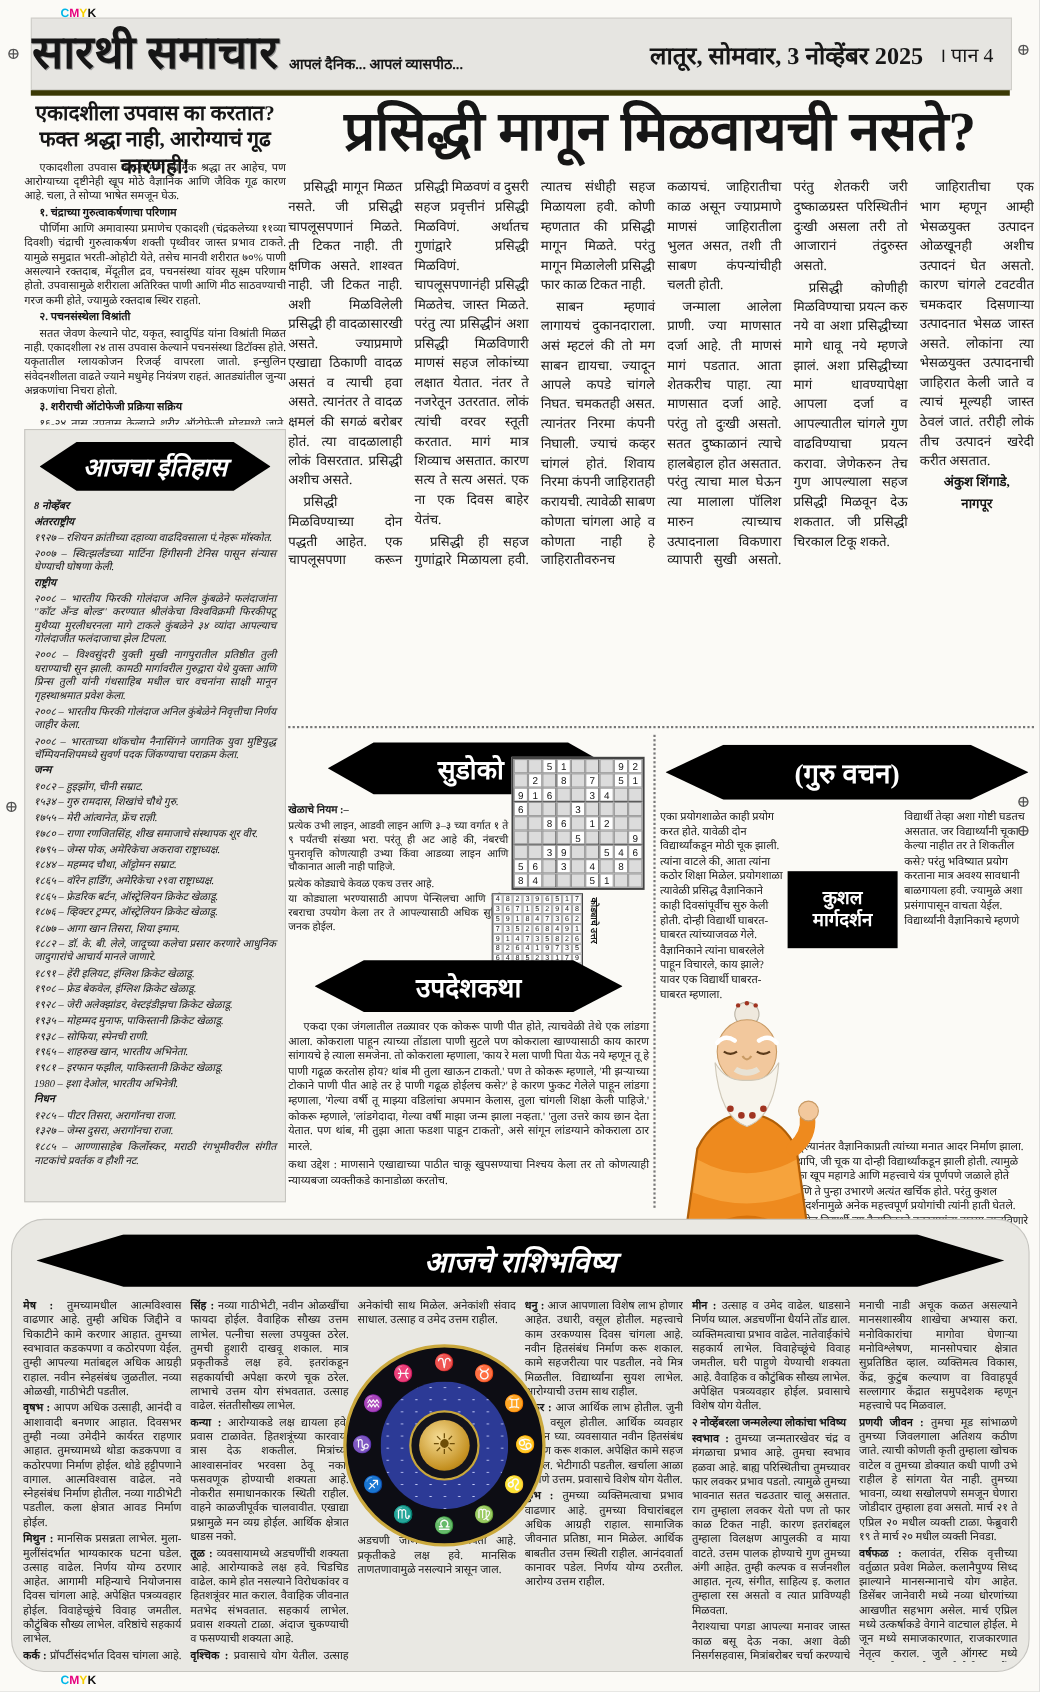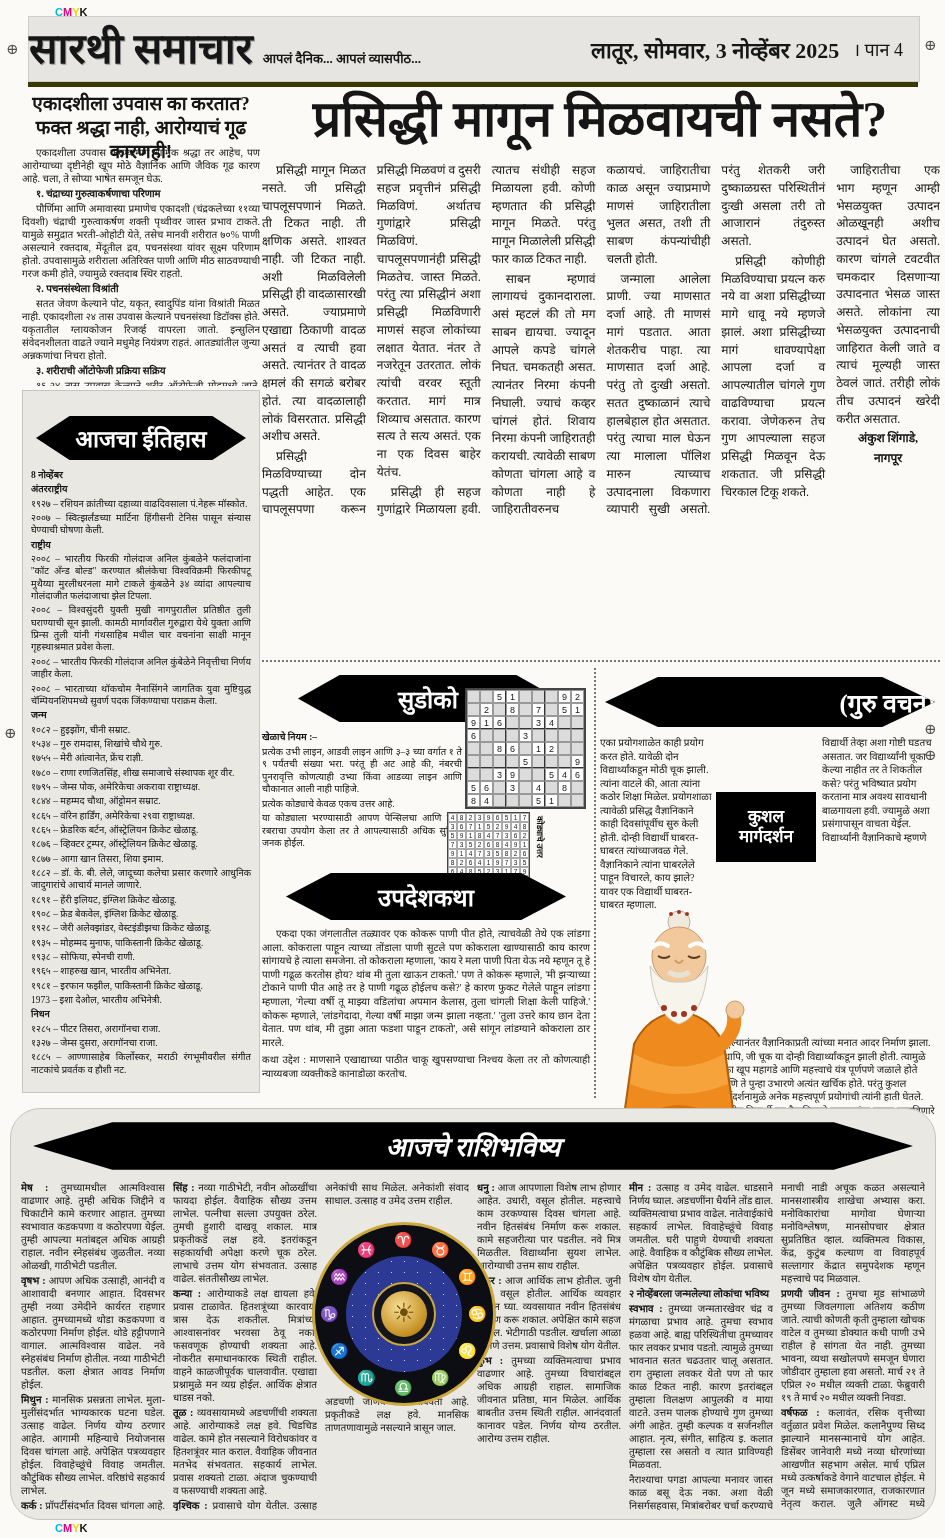--- a/index.html
+++ b/index.html
@@ -24,21 +24,21 @@
   p{margin:0 0 2px 0;text-align:justify;}
   .subhead{font-weight:bold;text-align:left;}
   .centered{text-align:center;font-weight:bold;}
   
   .la-title{left:22px;top:92px;width:238px;font-size:19px;font-weight:900;text-align:center;line-height:1.25;}
   .la-body{left:22px;top:146px;width:238px;height:240px;font-size:10px;line-height:1.3;overflow:hidden;}
   .la-body p{text-indent:14px;}
   .la-body p.subhead{text-indent:14px;font-weight:bold;}
   
   .panel{background:#e9e8e3;border:1px solid #c6c5c0;}
-  .history{left:22px;top:390px;width:238px;height:703px;padding:22px 8px;box-sizing:border-box;overflow:hidden;}
+  .history{left:22px;top:390px;width:238px;height:703px;padding:8px 8px;box-sizing:border-box;overflow:hidden;font-style:italic;}
   .ribbon{background:#000;color:#fff;text-align:center;font-weight:900;
           clip-path:polygon(0 50%,16% 2%,84% 2%,100% 50%,84% 98%,16% 98%);}
   .history .ribbon{width:210px;margin:2px auto 8px auto;font-size:23px;padding:7px 0;}
   .history-items{font-size:9.5px;line-height:1.3;}
   
   .headline{left:258px;top:92px;width:684px;font-size:50px;font-weight:900;text-align:center;line-height:1.1;}
   .article{left:262px;top:162px;width:678px;height:492px;column-count:6;column-gap:11px;
            font-size:12px;line-height:1.48;overflow:hidden;}
   .article p{text-indent:14px;}
   .article p.centered{text-indent:0;}
@@ -61,21 +61,21 @@
          font-family:"Liberation Sans",sans-serif;}
   .alabel{position:absolute;right:44px;top:150px;writing-mode:vertical-rl;font-size:8.5px;font-weight:bold;}
   
   .updesh{left:262px;top:868px;width:328px;height:232px;}
   .updesh .ribbon{width:280px;margin:4px auto 6px auto;font-size:24px;padding:8px 0;}
   .updesh-title{text-align:center;font-size:19px;font-weight:900;margin:2px 0 4px 0;}
   .updesh-body{font-size:10px;line-height:1.36;}
   .updesh-body p{text-indent:14px;}
   
   .guru{left:600px;top:666px;width:340px;height:436px;}
-  .guru .ribbon{width:330px;margin:10px auto 8px auto;font-size:25px;padding:9px 0;text-align:right;}
+  .guru .ribbon{width:330px;margin:10px auto 8px auto;font-size:25px;padding:9px 0;}
   .guru-flow{position:relative;height:380px;overflow:hidden;}
   .guru-left{position:absolute;left:0;top:0;width:112px;font-size:10px;line-height:1.35;}
   .guru-right{position:absolute;right:0;top:0;width:118px;font-size:10px;line-height:1.35;}
   .guru-box{position:absolute;left:116px;top:56px;width:100px;height:70px;background:#000;color:#fff;
             display:flex;flex-direction:column;align-items:center;justify-content:center;
             font-size:17px;font-weight:900;line-height:1.15;}
   .guru-bottom{position:absolute;left:118px;top:300px;width:218px;font-size:10px;line-height:1.35;}
   .guru-svg{position:absolute;left:4px;top:168px;}
   
   .horo{left:10px;top:1108px;width:926px;height:412px;padding:6px 10px;box-sizing:border-box;border-radius:30px;}
@@ -155,21 +155,21 @@
         <p>१८७६ – व्हिक्टर ट्रम्पर, ऑस्ट्रेलियन क्रिकेट खेळाडू.</p>
         <p>१८७७ – आगा खान तिसरा, शिया इमाम.</p>
         <p>१८८२ – डॉ. के. बी. लेले, जादूच्या कलेचा प्रसार करणारे आधुनिक जादुगारांचे आचार्य मानले जाणारे.</p>
         <p>१८९१ – हेंरी इलियट, इंग्लिश क्रिकेट खेळाडू.</p>
         <p>१९०८ – फ्रेड बेकवेल, इंग्लिश क्रिकेट खेळाडू.</p>
         <p>१९२८ – जेरी अलेक्झांडर, वेस्टइंडीझचा क्रिकेट खेळाडू.</p>
         <p>१९३५ – मोहम्मद मुनाफ, पाकिस्तानी क्रिकेट खेळाडू.</p>
         <p>१९३८ – सोफिया, स्पेनची राणी.</p>
         <p>१९६५ – शाहरुख खान, भारतीय अभिनेता.</p>
         <p>१९८१ – इरफान फझील, पाकिस्तानी क्रिकेट खेळाडू.</p>
-        <p>1973 – इशा देओल, भारतीय अभिनेत्री.</p>
+        <p>1980 – इशा देओल, भारतीय अभिनेत्री.</p>
         <p class="subhead">निधन</p>
         <p>१२८५ – पीटर तिसरा, अरागॉनचा राजा.</p>
         <p>१३२७ – जेम्स दुसरा, अरागॉनचा राजा.</p>
         <p>१८८५ – आण्णासाहेब किर्लोस्कर, मराठी रंगभूमीवरील संगीत नाटकांचे प्रवर्तक व हौशी नट.</p>
       </div>
   </div>
 
   <div class="abs headline">प्रसिद्धी मागून मिळवायची नसते?</div>
   <div class="abs article">
       <p>प्रसिद्धी मागून मिळत नसते. जी प्रसिद्धी चापलूसपणानं मिळते. ती टिकत नाही. ती क्षणिक असते. शाश्वत नाही. जी टिकत नाही. अशी मिळविलेली प्रसिद्धी ही वादळासारखी असते. ज्याप्रमाणे एखाद्या ठिकाणी वादळ असतं व त्याची हवा असते. त्यानंतर ते वादळ क्षमलं की सगळं बरोबर होतं. त्या वादळालाही लोकं विसरतात. प्रसिद्धी अशीच असते.</p>

